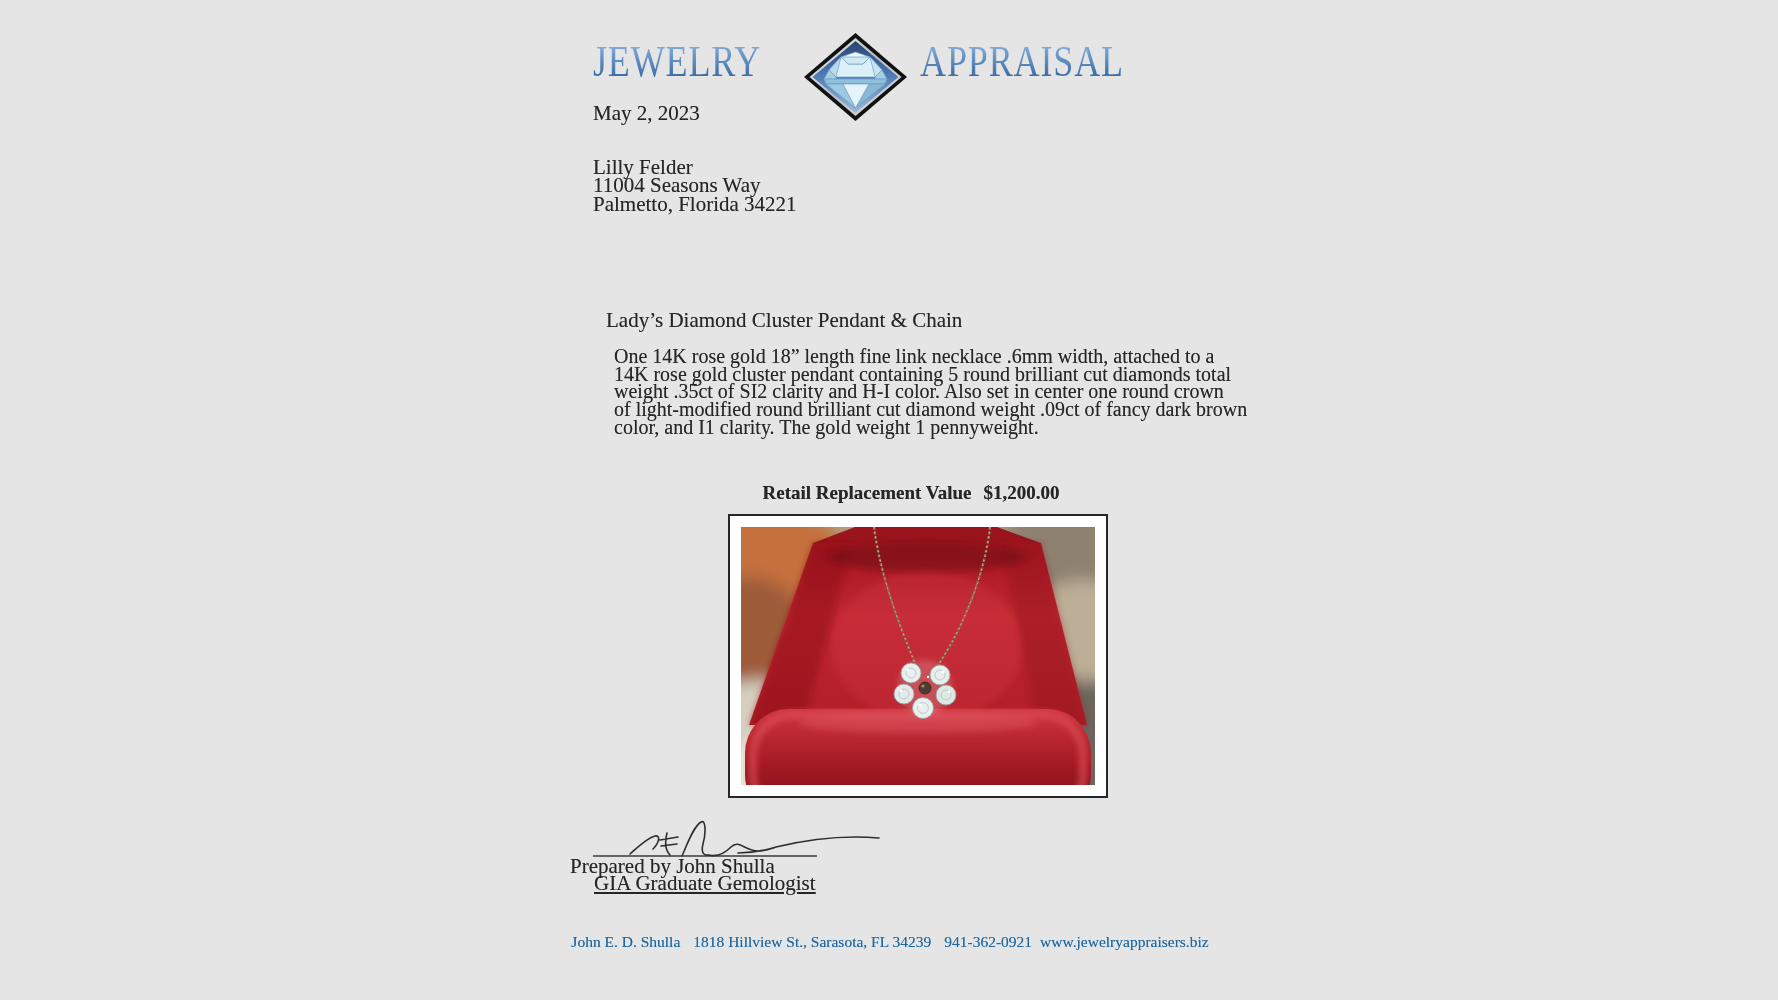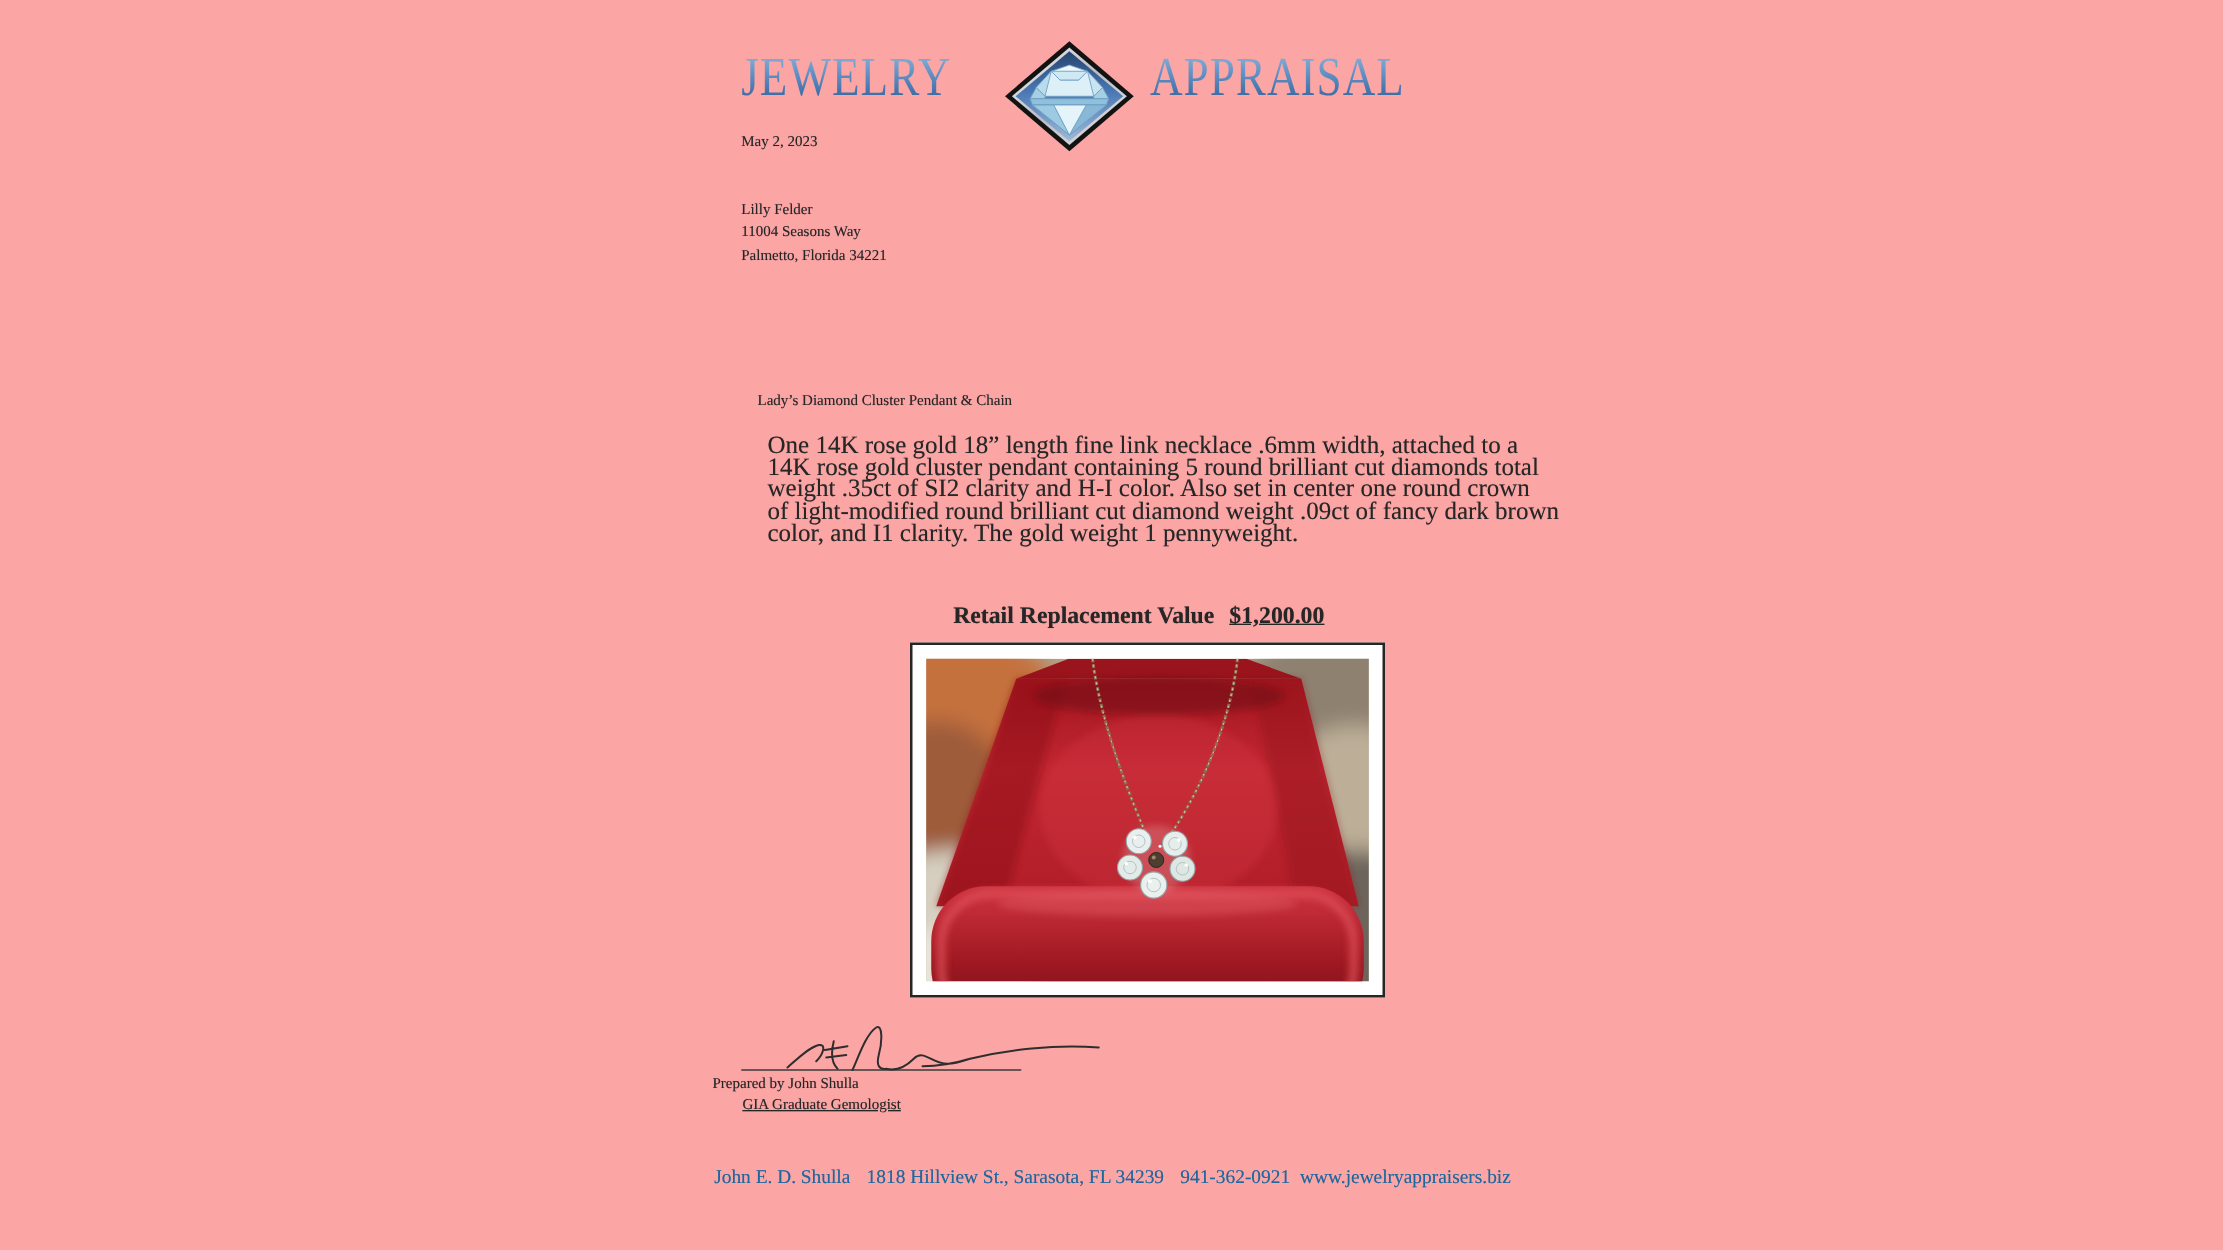--- a/index.html
+++ b/index.html
@@ -1,48 +1,48 @@
 <!DOCTYPE html>
 <html><head>
 <meta charset="utf-8">
 <style>
   html,body{margin:0;padding:0;}
   body{
     width:1778px;height:1000px;background:#fdfdfd;overflow:hidden;
     font-family:"Liberation Serif",serif;color:#262626;position:relative;
   }
-  .page{position:absolute;inset:0;background:#fca5a5;}
+  .page{position:absolute;inset:0;background:#e5e5e5;}
 
   
   .masthead{position:absolute;left:593px;top:30px;width:600px;height:100px;}
   .brand{
     position:absolute;top:10px;line-height:1;font-size:44px;letter-spacing:1px;
     background:linear-gradient(180deg,#93b7de 0%,#5f8fc2 45%,#2d5e98 100%);
     -webkit-background-clip:text;background-clip:text;
     color:transparent;-webkit-text-fill-color:transparent;
     transform:scaleX(.82);transform-origin:left top;white-space:nowrap;
   }
   .brand-left{left:0;}
   .brand-right{left:327px;}
   .logo-wrap{position:absolute;left:210px;top:2px;width:105px;height:90px;}
 
   
-  .txt{position:absolute;white-space:pre-line;font-size:12px;line-height:18.4px;
+  .txt{position:absolute;white-space:pre-line;font-size:21px;line-height:18.4px;
        text-shadow:0 0 .6px rgba(45,45,45,.45);}
   .date-line{left:593px;top:104px;}
   .address-block{left:593px;top:158px;}
   .item-title{left:606px;top:311px;}
   .description{left:614px;top:348px;font-size:20px;line-height:17.7px;width:640px;}
 
   .retail-line{
     position:absolute;left:911px;top:482px;transform:translateX(-50%);
     font-weight:bold;font-size:19px;white-space:nowrap;
     text-shadow:0 0 .6px rgba(30,30,30,.5);
   }
-  .retail-line .amount{margin-left:12px;text-decoration:underline;}
+  .retail-line .amount{margin-left:12px;}
 
   
   .photo-frame{
     position:absolute;left:728px;top:514px;width:380px;height:284px;
     box-sizing:border-box;border:2px solid #262626;background:#fff;padding:11px;margin:0;
   }
   .photo-frame svg{display:block;width:354px;height:258px;}
 
   
   .sig-svg{position:absolute;left:590px;top:814px;width:300px;height:50px;}

